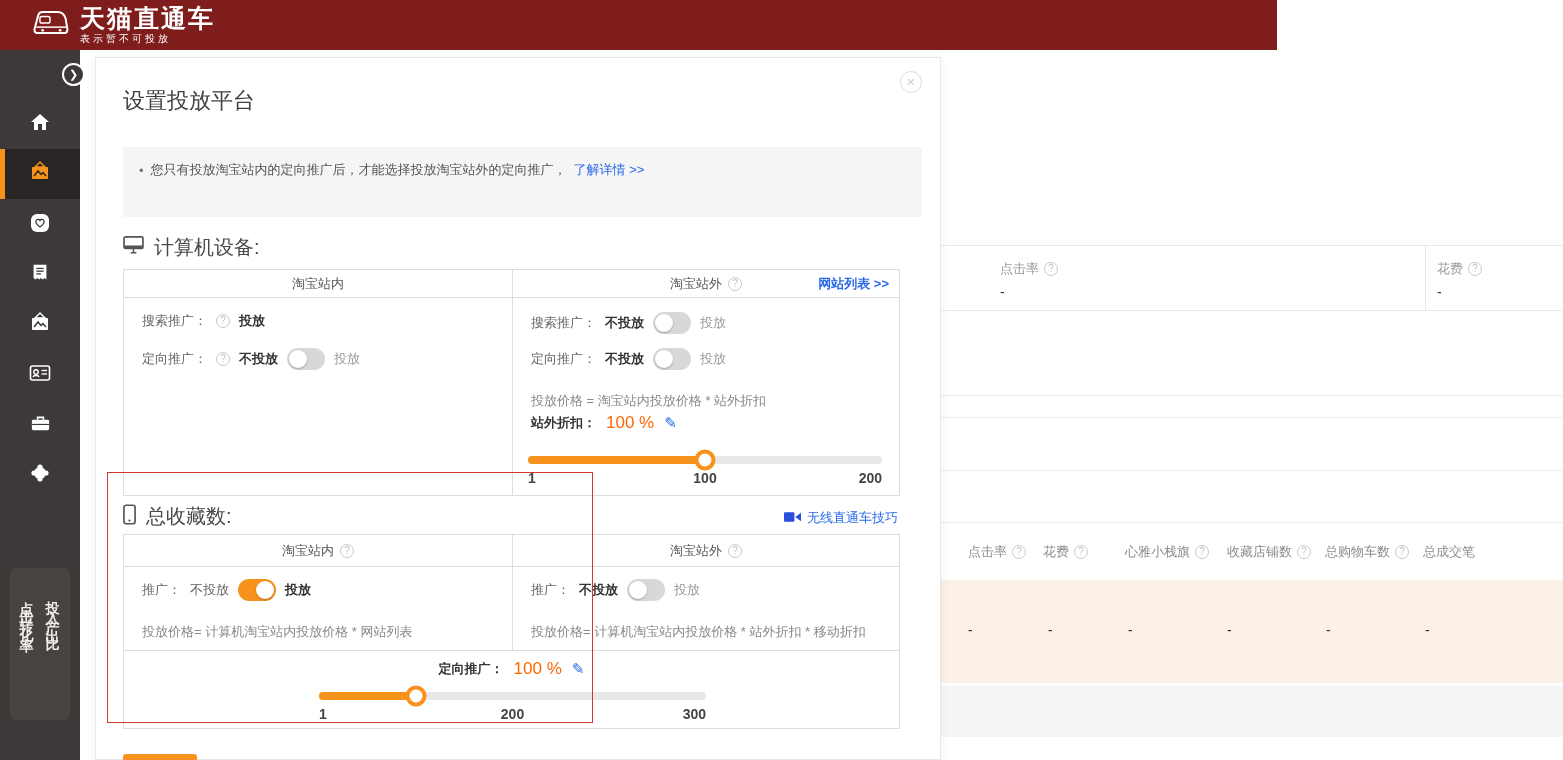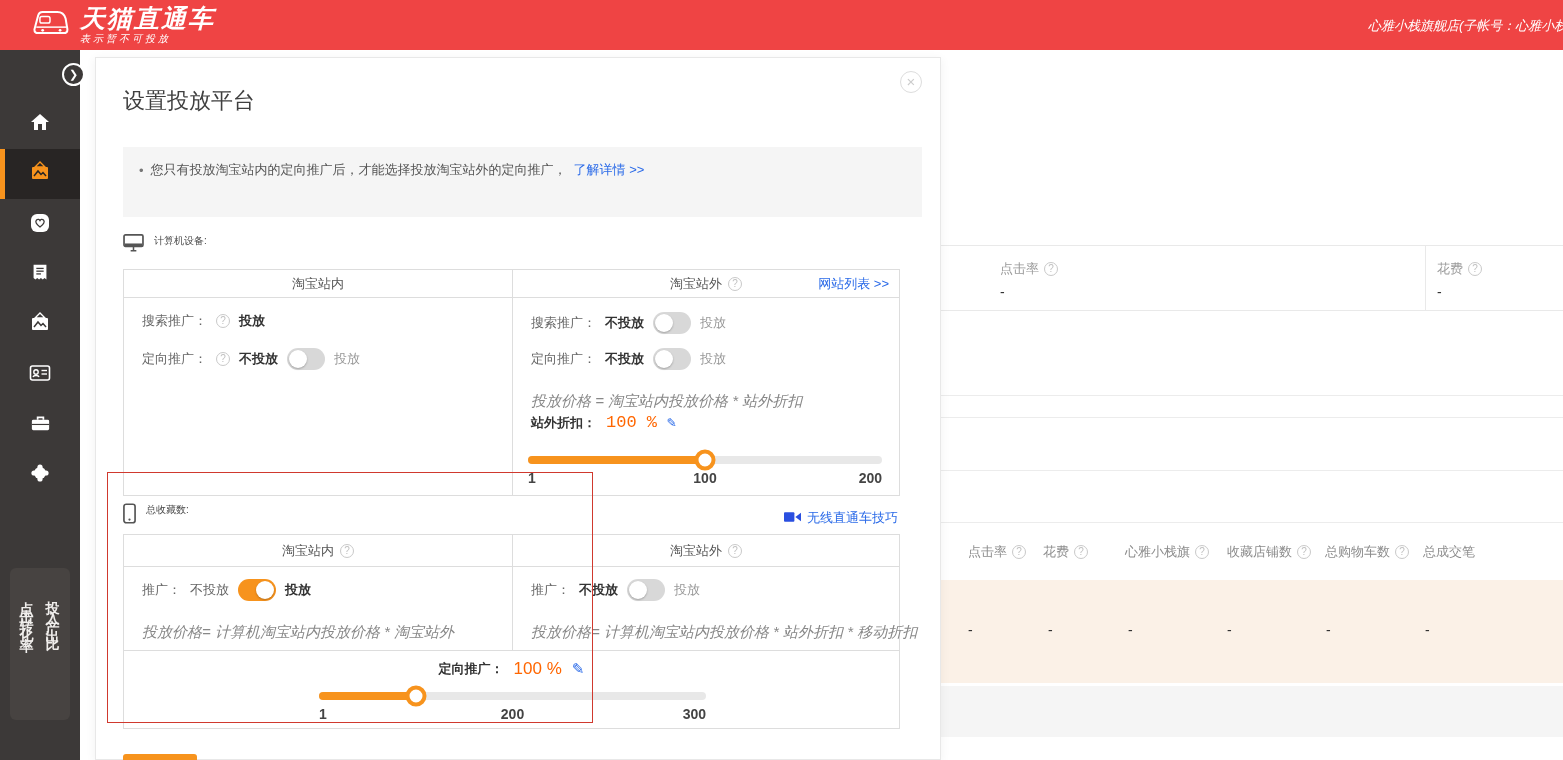--- a/index.html
+++ b/index.html
@@ -1,21 +1,21 @@
 <!DOCTYPE html>
 <html><head>
 <meta charset="utf-8">
 <style>
   * { margin:0; padding:0; box-sizing:border-box; }
   html,body { width:1563px; height:760px; overflow:hidden; background:#fff;
     font-family:"Liberation Sans","DejaVu Sans",sans-serif; }
   .stage { position:absolute; left:0; top:0; width:1563px; height:760px; }
 
   
-  .topbar { position:absolute; left:0; top:0; width:1563px; height:50px; background:#ef4444; z-index:3;font-style:italic; }
+  .topbar { position:absolute; left:0; top:0; width:1277px; height:50px; background:#7f1d1d; z-index:3; }
   .logo { position:absolute; left:28px; top:4px; display:flex; align-items:center; gap:8px; }
   .logo-text .t1 { color:#fff; font-size:25px; font-weight:bold; letter-spacing:2px; line-height:26px; }
   .logo-text .t2 { color:#fff; font-size:10px; letter-spacing:3px; margin-top:1px; }
   .account { position:absolute; left:1368px; top:17px; width:195px; overflow:hidden; white-space:nowrap;
     color:#fff; font-size:13px; }
 
   
   .sidebar { position:absolute; left:0; top:50px; width:80px; height:710px; background:#3c3938; z-index:3; }
   .expand-btn { position:absolute; left:62px; top:13px; width:23px; height:23px; border-radius:50%;
     background:#3c3938; border:2px solid #fff; color:#fff; font-size:11px; font-weight:bold;
@@ -53,33 +53,33 @@
   .modal-close::before { content:"×"; }
 
   .notice { position:absolute; left:27px; top:89px; width:799px; height:70px; background:#f5f5f5; padding:11px 16px; }
   .notice-line { display:flex; align-items:center; gap:7px; font-size:13px; color:#555; height:24px; }
   .notice-line + .notice-line { margin-top:4px;align-items:flex-end; }
   .bullet { color:#777; font-size:13px; }
   .bullet::before { content:"•"; }
   .warn { color:#333; font-weight:bold; font-size:14px; }
   .link { color:#2a6ae8; font-size:13px; }
 
-  .sec-head { position:absolute; display:flex; gap:10px; font-size:10px; color:#4a4a4a; }
+  .sec-head { position:absolute; display:flex; align-items:center; gap:10px; font-size:20px; color:#4a4a4a; }
 
   .ptable { position:absolute; left:27px; width:777px; border:1px solid #ddd; }
   .ptable-head { display:flex; border-bottom:1px solid #ddd; }
   .ptable-head .hc { font-size:13px; color:#555; display:flex; align-items:center; justify-content:center; gap:6px; position:relative; }
   .ptable-body { display:flex; }
   .col-l { width:390px; border-right:1px solid #ddd; position:relative; }
   .col-r { width:387px; position:relative; }
   .rowline { position:absolute; left:18px; display:flex; align-items:center; gap:9px; font-size:13px; white-space:nowrap; }
   .lbl { color:#666; }
   .state-on { color:#333; font-weight:bold; }
   .state-off { color:#999; }
-  .formula { position:absolute; left:18px; font-size:15px; color:#888; white-space:nowrap;font-style:italic; }
+  .formula { position:absolute; left:18px; font-size:13px; color:#888; white-space:nowrap; }
   .discount { display:flex; align-items:center; gap:10px; white-space:nowrap; }
   .discount .dl { font-size:13px; font-weight:bold; color:#333; }
   .discount .dv { font-size:17px; color:#ff6600; }
   .edit-icon { color:#2a6ae8; font-size:15px; }
   .edit-icon::before { content:"✎"; }
 
   .toggle { position:relative; display:inline-block; width:38px; height:22px; border-radius:11px; flex:0 0 auto; }
   .toggle .knob { position:absolute; top:2px; width:18px; height:18px; border-radius:50%; background:#fff;
     box-shadow:0 1px 2px rgba(0,0,0,.25); }
   .toggle.on  { background:#f7931d; } .toggle.on  .knob { right:2px; }
@@ -88,21 +88,21 @@
 
   .slider { position:absolute; height:8px; background:#e8e8e8; border-radius:4px; }
   .slider .fill { position:absolute; left:0; top:0; bottom:0; background:#f7931d; border-radius:4px; }
   .slider .thumb { position:absolute; top:50%; width:21px; height:21px; background:#fff;
     border:4px solid #f7931d; border-radius:50%; transform:translate(-50%,-50%); }
   .slider-labels { position:absolute; height:16px; font-size:14px; font-weight:bold; color:#444; }
   .slider-labels .s-min { position:absolute; left:0; }
   .slider-labels .s-mid { position:absolute; left:50%; transform:translateX(-50%); }
   .slider-labels .s-max { position:absolute; right:0; }
 
-  .site-list-link { position:absolute; right:10px; top:0; height:28px; line-height:28px; }
+  .site-list-link { position:absolute; right:10px; top:0; height:28px; line-height:28px;font-weight:bold; }
   .tips-link { position:absolute; right:42px; top:451px; display:flex; align-items:center; gap:6px; }
 
   .confirm-btn { position:absolute; left:27px; top:696px; width:74px; height:34px; background:#f7931d;
     border:none; border-radius:3px; }
 
   .annotation { position:absolute; left:107px; top:472px; width:486px; height:251px;
     border:1.5px solid #d0392e; z-index:10; pointer-events:none; }
 </style>
 </head>
 <body>
@@ -327,21 +327,21 @@
           </div>
           <div class="rowline" style="top:50px;">
             <span class="lbl">定向推广：</span>
             <span class="state-on">不投放</span>
             <span class="toggle off">
                 <span class="knob"></span>
               </span>
             <span class="state-off">投放</span>
           </div>
           <div class="formula" style="top:94px;">投放价格 = 淘宝站内投放价格 * 站外折扣</div>
-          <div class="discount rowline" style="top:115px;font-family:Liberation Mono, monospace;">
+          <div class="discount rowline" style="top:115px;">
             <span class="dl">站外折扣：</span>
             <span class="dv">100 %</span>
             <span class="edit-icon"></span>
           </div>
           <div class="slider" style="left:15px; top:158px; width:354px;">
             <span class="fill" style="width:50%;"></span>
             <span class="thumb" style="left:50%;"></span>
           </div>
           <div class="slider-labels" style="left:15px; top:172px; width:354px;">
             <span class="s-min">1</span>
@@ -385,21 +385,21 @@
       <div class="ptable-body" style="height:84px; border-bottom:1px solid #ddd;">
         <div class="col-l">
           <div class="rowline" style="top:12px;">
             <span class="lbl">推广：</span>
             <span class="lbl">不投放</span>
             <span class="toggle on">
                 <span class="knob"></span>
               </span>
             <span class="state-on">投放</span>
           </div>
-          <div class="formula" style="top:56px;">投放价格= 计算机淘宝站内投放价格 * 淘宝站外</div>
+          <div class="formula" style="top:56px;">投放价格= 计算机淘宝站内投放价格 * 网站列表</div>
         </div>
         <div class="col-r">
           <div class="rowline" style="top:12px;">
             <span class="lbl">推广：</span>
             <span class="state-on">不投放</span>
             <span class="toggle off">
                 <span class="knob"></span>
               </span>
             <span class="state-off">投放</span>
           </div>

